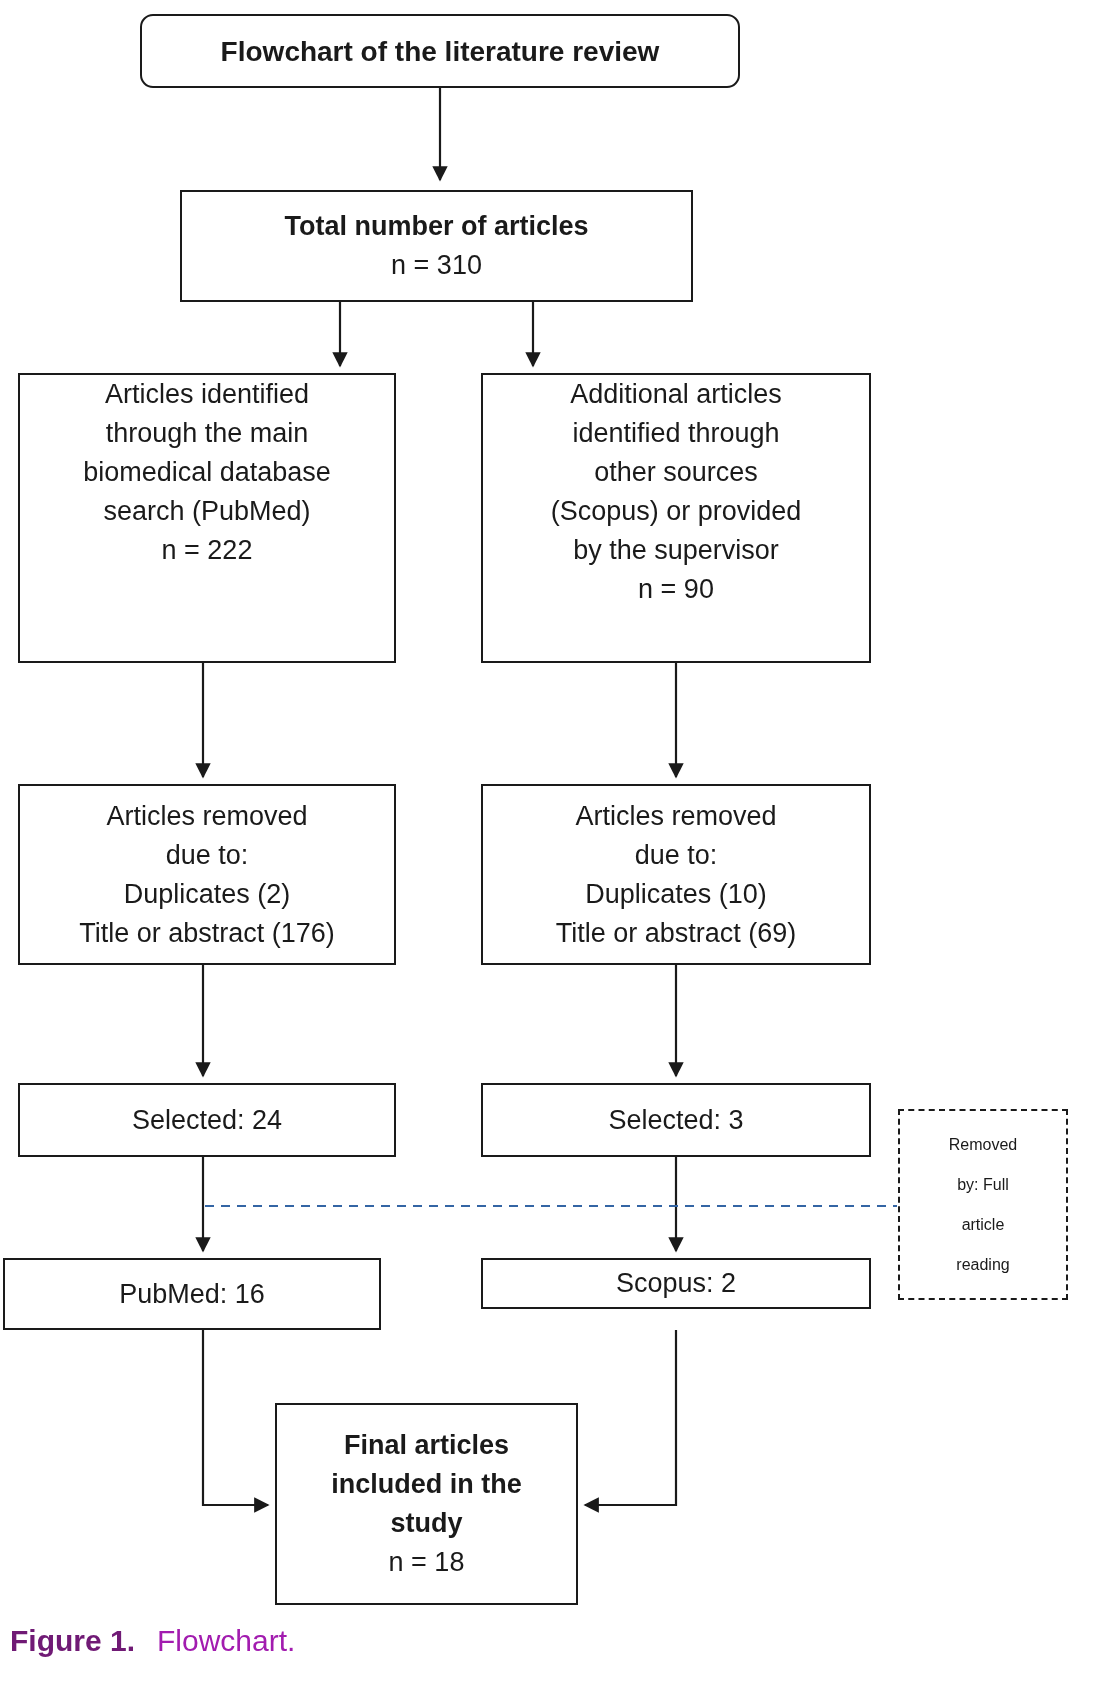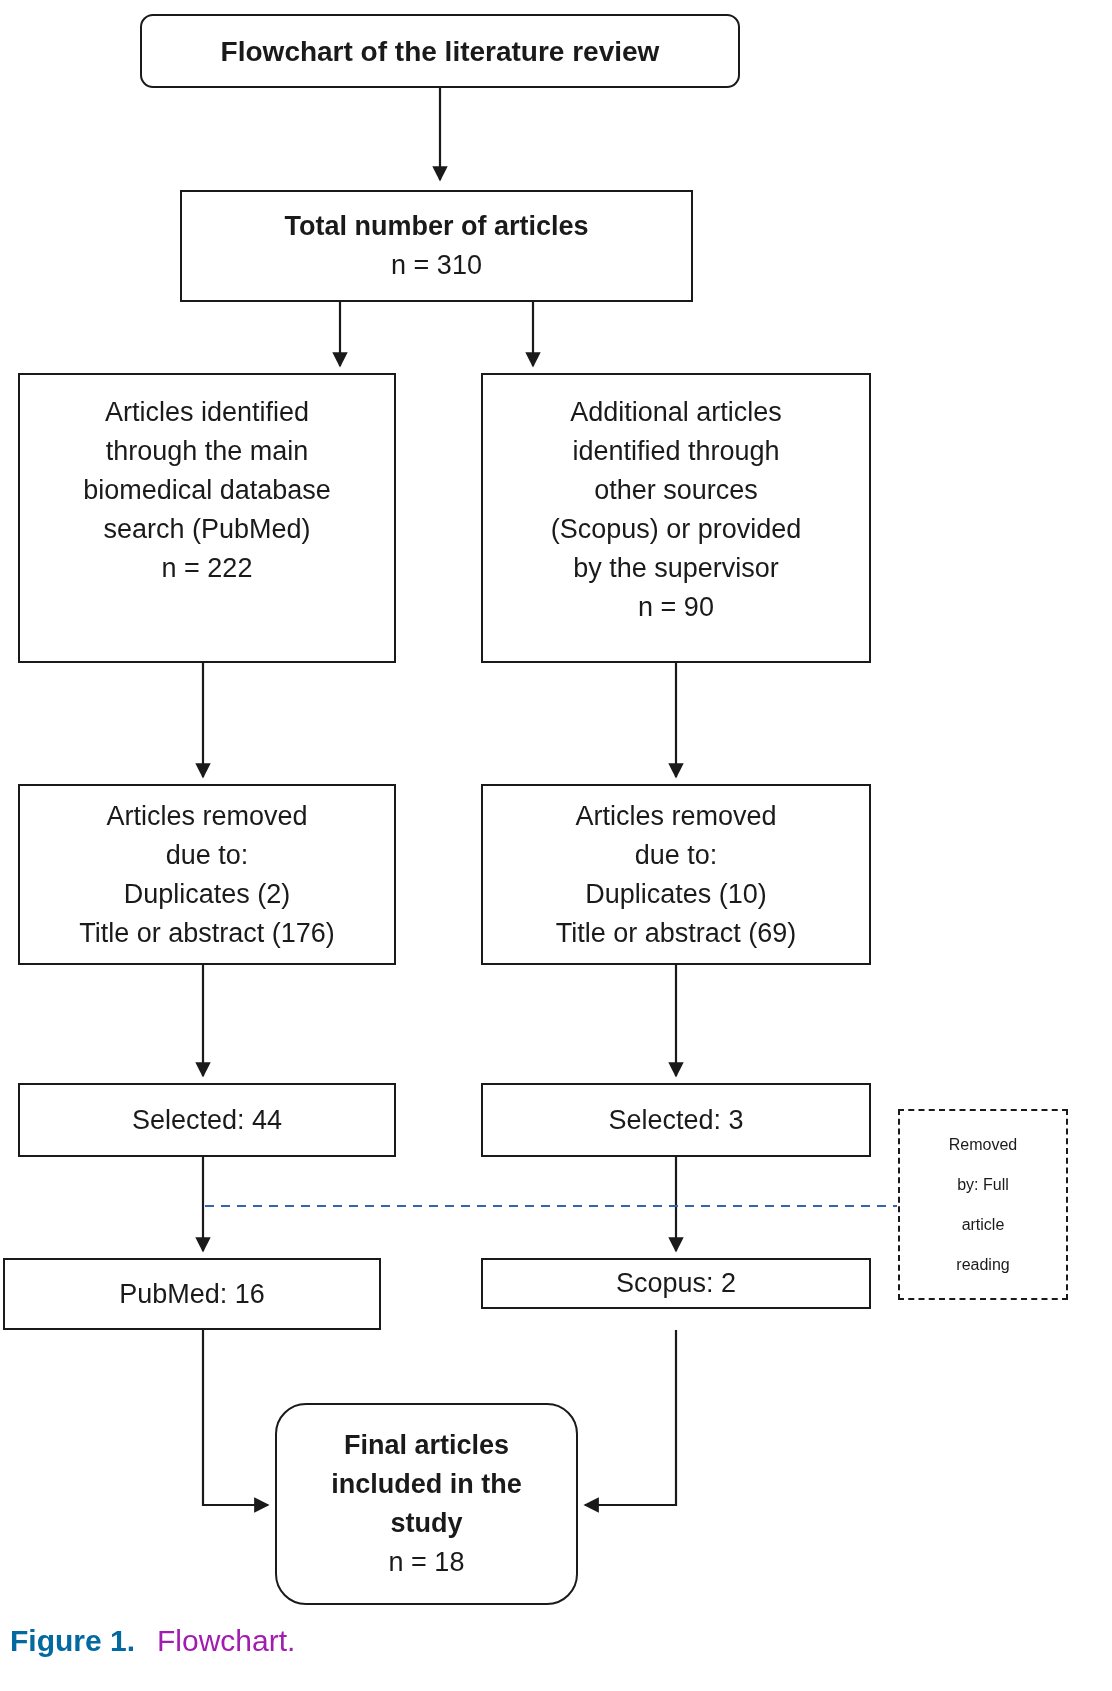--- a/index.html
+++ b/index.html
@@ -19,41 +19,41 @@
     background: #ffffff;
     display: flex;
     flex-direction: column;
     align-items: center;
     justify-content: center;
     text-align: center;
     font-size: 27px;
     line-height: 39px;
     white-space: pre-line;
   }
-  .box.align-top { justify-content: flex-start; padding-top: 18px; }
+  .box.align-top { justify-content: flex-start; padding-top: 0; }
   .box .bold { font-weight: bold; }
   .title-box { font-weight: bold; font-size: 28px; border-radius: 13px; }
   .note-box {
     border: 2px dashed #1a1a1a;
     font-size: 16px;
     line-height: 40px;
   }
   .overlay {
     position: absolute;
     left: 0; top: 0;
     pointer-events: none;
   }
   .caption {
     position: absolute;
     left: 10px;
     top: 1622px;
     font-size: 30px;
     line-height: 38px;
   }
-  .caption .fig-label { font-weight: bold; color: #0369a1; }
+  .caption .fig-label { font-weight: bold; color: #701a75; }
   .caption .fig-text { color: #a21caf; margin-left: 22px; }
 </style>
 </head>
 <body>
 
 <div class="canvas">
 
   <svg class="overlay" width="1112" height="1691" viewBox="0 0 1112 1691">
     <defs>
       <marker id="arrow" viewBox="0 0 10 10" refX="9" refY="5" markerWidth="7" markerHeight="7" orient="auto-start-reverse">
@@ -110,36 +110,36 @@
   </div>
 
   <div class="box" style="left:481px; top:784px; width:390px; height:181px;">
     <span>Articles removed
 due to:
 Duplicates (10)
 Title or abstract (69)</span>
   </div>
 
   <div class="box" style="left:18px; top:1083px; width:378px; height:74px;">
-    <span>Selected: 44</span>
+    <span>Selected: 24</span>
   </div>
 
   <div class="box" style="left:481px; top:1083px; width:390px; height:74px;">
     <span>Selected: 3</span>
   </div>
 
   <div class="box" style="left:3px; top:1258px; width:378px; height:72px;">
     <span>PubMed: 16</span>
   </div>
 
   <div class="box" style="left:481px; top:1258px; width:390px; height:51px;text-align:center;">
     <span>Scopus: 2</span>
   </div>
 
-  <div class="box" style="left:275px; top:1403px; width:303px; height:202px;border-radius:31px;">
+  <div class="box" style="left:275px; top:1403px; width:303px; height:202px;">
     <span class="bold">Final articles
 included in the
 study</span>
     <span>n = 18</span>
   </div>
 
   <div class="box note-box" style="left:898px; top:1109px; width:170px; height:191px;">
     <span>Removed
 by: Full
 article

